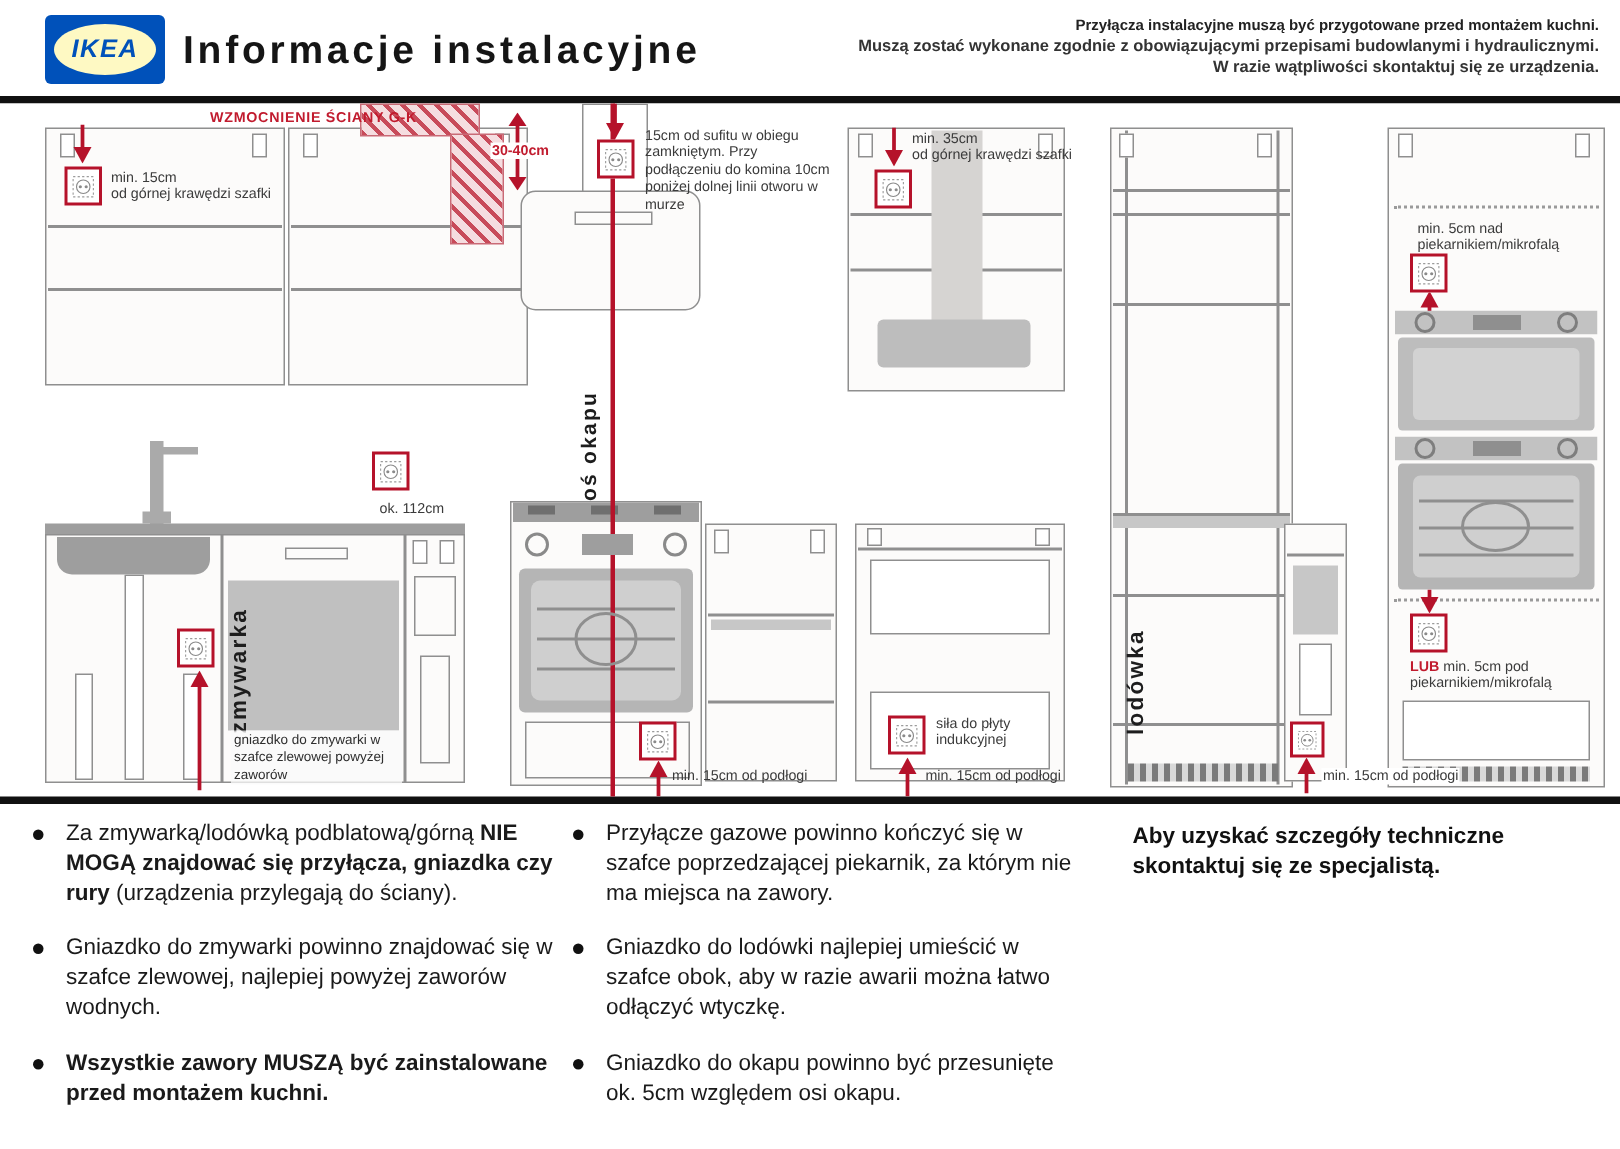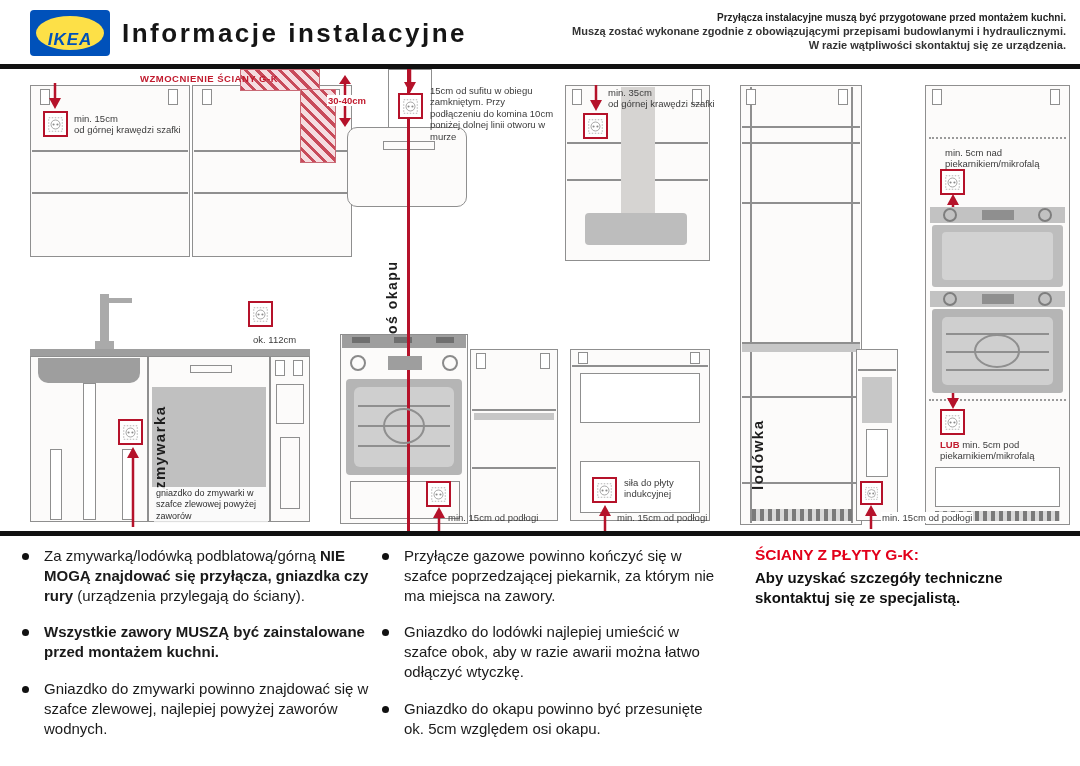--- a/index.html
+++ b/index.html
@@ -5,22 +5,22 @@
   html,body { margin:0; padding:0; background:#e8e8e8; }
   .page {
     position:relative; width:1080px; height:766px; margin:0 auto;
     background:#ffffff; overflow:hidden;
     font-family:"Liberation Sans", sans-serif; color:#1a1a1a;
   }
   
   .header { position:absolute; left:0; top:0; width:1080px; height:64px; background:#fff; }
   .logo { position:absolute; left:30px; top:10px; width:80px; height:46px; background:#0051ba;
           border-radius:4px; display:flex; align-items:center; justify-content:center; }
-  .logo-ellipse { width:68px; height:34px; background:#fde047; border-radius:50%;
-          display:flex; align-items:flex-end; justify-content:center; }
+  .logo-ellipse { width:68px; height:34px; background:#fef9c3; border-radius:50%;
+          display:flex; align-items:center; justify-content:center; }
   .logo-text { color:#0051ba; font-weight:bold; font-style:italic; font-size:17px; letter-spacing:1px; }
   .title { position:absolute; left:122px; top:18px; font-size:26px; font-weight:bold; letter-spacing:2.5px; color:#151515; }
   .notice { position:absolute; right:14px; top:12px; width:560px; text-align:right; color:#222; }
   .notice-title { font-size:10px; font-weight:bold; margin-bottom:2px; }
   .notice-line { font-size:11px; font-weight:bold; color:#333; line-height:1.25; }
   .rule { position:absolute; left:0; width:1080px; height:5px; background:#111; }
   .rule-top { top:64px; } .rule-bottom { top:531px; }
 
   
   .diagrams { position:absolute; left:0; top:69px; width:1080px; height:462px; background:#fff; }
@@ -400,45 +400,44 @@
 
   <div class="notes">
 
     <div class="col col1">
       <div class="bullet">
         <div class="dot"></div>
         <div class="btext"><span>Za zmywarką/lodówką podblatową/górną </span><b>NIE MOGĄ znajdować się przyłącza, gniazdka czy rury</b><span> (urządzenia przylegają do ściany).</span></div>
       </div>
       <div class="bullet">
         <div class="dot"></div>
+        <div class="btext">Gniazdko do zmywarki powinno znajdować się w szafce zlewowej, najlepiej powyżej zaworów wodnych.</div>
+      </div>
+      <div class="bullet">
+        <div class="dot"></div>
         <div class="btext"><b>Wszystkie zawory MUSZĄ być zainstalowane przed montażem kuchni.</b></div>
       </div>
-      <div class="bullet">
-        <div class="dot"></div>
-        <div class="btext">Gniazdko do zmywarki powinno znajdować się w szafce zlewowej, najlepiej powyżej zaworów wodnych.</div>
-      </div>
     </div>
 
     <div class="col col2">
       <div class="bullet">
         <div class="dot"></div>
         <div class="btext">Przyłącze gazowe powinno kończyć się w szafce poprzedzającej piekarnik, za którym nie ma miejsca na zawory.</div>
       </div>
       <div class="bullet">
         <div class="dot"></div>
         <div class="btext">Gniazdko do lodówki najlepiej umieścić w szafce obok, aby w razie awarii można łatwo odłączyć wtyczkę.</div>
       </div>
       <div class="bullet">
         <div class="dot"></div>
         <div class="btext">Gniazdko do okapu powinno być przesunięte ok. 5cm względem osi okapu.</div>
       </div>
     </div>
 
     <div class="col col3">
-      <div class="gk-heading">ŚCIANY Z PŁYTY G-K:</div>
       <div class="gk-bold">
         <span>Aby uzyskać szczegóły techniczne</span><br>
         <span>skontaktuj się ze specjalistą.</span>
       </div>
     </div>
   </div>
 
 </div>
 
 </body></html>

